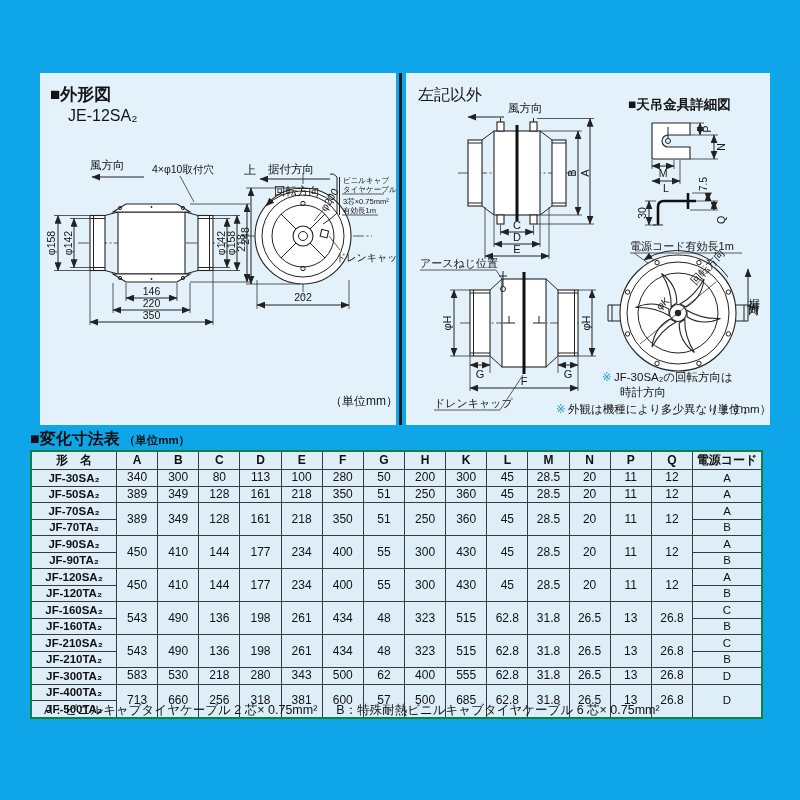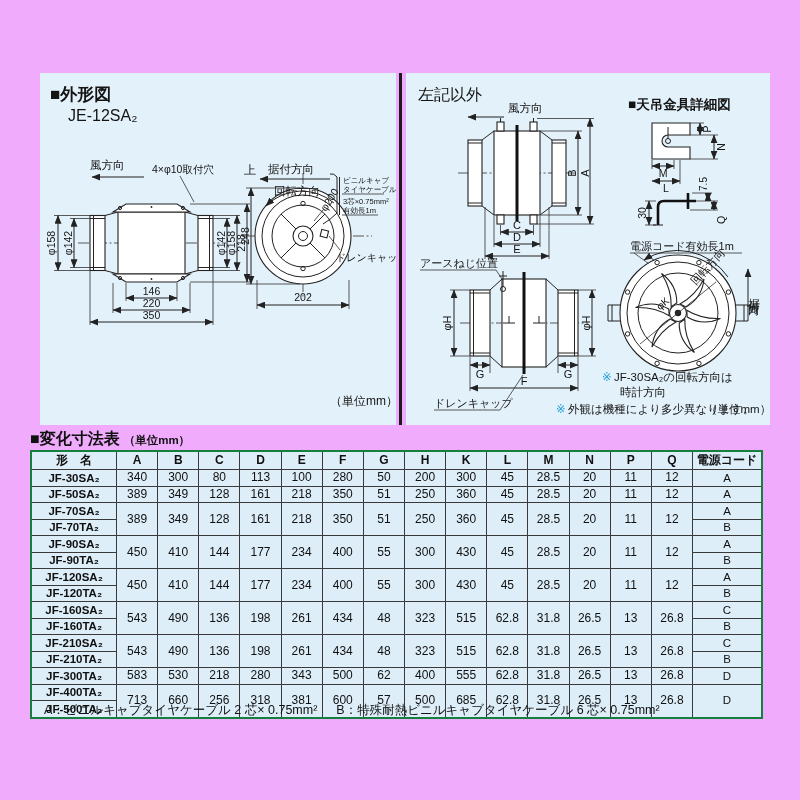--- a/index.html
+++ b/index.html
@@ -1,16 +1,16 @@
 <!DOCTYPE html>
 <html><head>
 <meta charset="utf-8">
 <style>
   html,body{margin:0;padding:0;background:#fff;}
-  #page{position:relative;width:800px;height:800px;background:#f0abfc;overflow:hidden;
+  #page{position:relative;width:800px;height:800px;background:#0ea5e9;overflow:hidden;
         font-family:"Liberation Sans","DejaVu Sans",sans-serif;color:#111;}
   .panel{position:absolute;background:#e3f1fa;}
   #panel-left{left:40px;top:73px;width:356px;height:352px;}
   #panel-right{left:406px;top:73px;width:364px;height:352px;}
   #divider{position:absolute;left:399px;top:73px;width:3px;height:352px;background:#1c1c1c;}
   svg{display:block;}
   svg .t{fill:#141414;stroke:none;}
   svg .b{font-weight:bold;}
   svg .ln{stroke:#222;stroke-width:1;fill:none;}
   svg .thick{stroke:#111;stroke-width:3;fill:none;}

